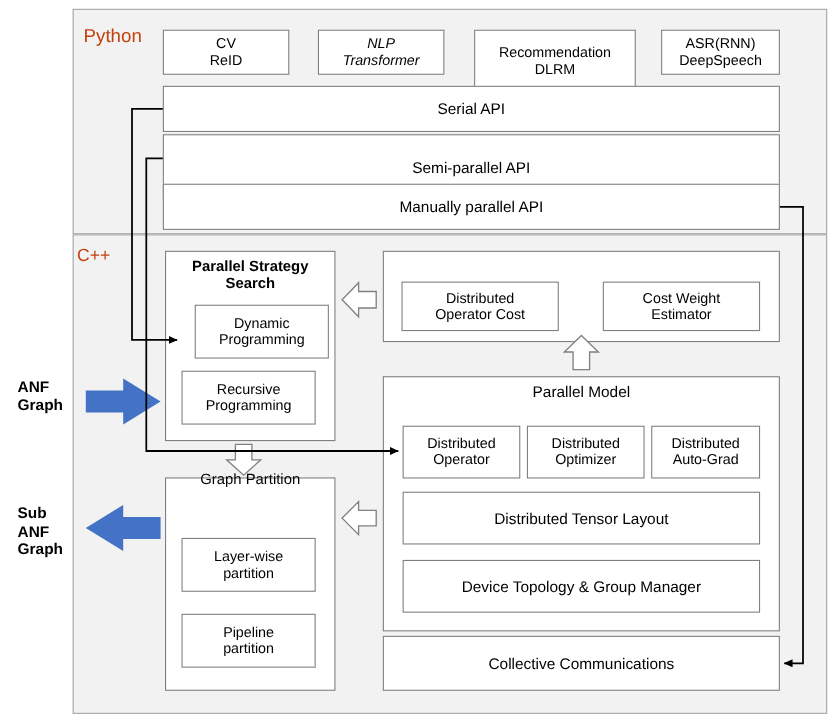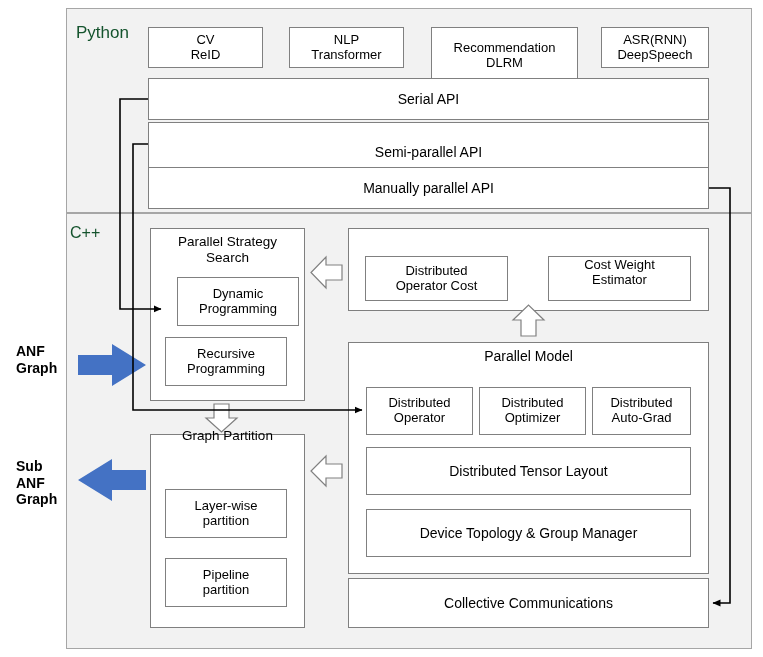--- a/index.html
+++ b/index.html
@@ -47,21 +47,21 @@
   .group-title {
     position: absolute;
     left: 0;
     right: 0;
     text-align: center;
     font-size: 13.5px;
     line-height: 1.15;
   }
 
   .lang-label {
-    color: #14532d;
+    color: #c2410c;
     font-size: 17px;
     font-weight: normal;
   }
   .side-label {
     font-size: 14px;
     font-weight: bold;
     line-height: 1.18;
     text-align: left;
   }
 
@@ -79,21 +79,21 @@
 <div id="canvas">
 
   <div class="abs panel" style="left:66px; top:8px; width:686px; height:205px;"></div>
 
   <div class="abs lang-label" style="left:76px; top:23px; width:90px;">Python</div>
 
   <div class="abs box" style="left:148px; top:27px; width:115px; height:41px; white-space:pre-line;">
     <span id="app0">CV
 ReID</span>
   </div>
-  <div class="abs box" style="left:289px; top:27px; width:115px; height:41px; white-space:pre-line;">
+  <div class="abs box" style="left:289px; top:27px; width:115px; height:41px; white-space:pre-line;font-style:italic;">
     <span id="app1">NLP
 Transformer</span>
   </div>
   <div class="abs box" style="left:431px; top:27px; width:147px; height:58px; white-space:pre-line;">
     <span id="app2">Recommendation
 DLRM</span>
   </div>
   <div class="abs box" style="left:601px; top:27px; width:108px; height:41px; white-space:pre-line;">
     <span id="app3">ASR(RNN)
 DeepSpeech</span>
@@ -107,21 +107,21 @@
   </div>
   <div class="abs box" style="left:148px; top:167px; width:561px; height:42px; font-size:14px;">
     <span>Manually parallel API</span>
   </div>
 
   <div class="abs panel" style="left:66px; top:213px; width:686px; height:436px;"></div>
 
   <div class="abs lang-label" style="left:70px; top:224px; width:70px; font-size:16px;">C++</div>
 
   <div class="abs group" style="left:150px; top:228px; width:155px; height:173px;"></div>
-  <div class="abs group-title" style="left:150px; top:234px; width:155px; white-space:pre-line;" id="pss-title">Parallel Strategy
+  <div class="abs group-title" style="left:150px; top:234px; width:155px; white-space:pre-line;font-weight:bold;" id="pss-title">Parallel Strategy
 Search</div>
   <div class="abs box" style="left:177px; top:277px; width:122px; height:49px; white-space:pre-line;">
     <span>Dynamic
 Programming</span>
   </div>
   <div class="abs box" style="left:165px; top:337px; width:122px; height:49px; white-space:pre-line;">
     <span>Recursive
 Programming</span>
   </div>
 
@@ -134,21 +134,21 @@
   <div class="abs box" style="left:165px; top:558px; width:122px; height:49px; white-space:pre-line;">
     <span>Pipeline
 partition</span>
   </div>
 
   <div class="abs group" style="left:348px; top:228px; width:361px; height:83px;"></div>
   <div class="abs box" style="left:365px; top:256px; width:143px; height:45px; white-space:pre-line;">
     <span>Distributed
 Operator Cost</span>
   </div>
-  <div class="abs box" style="left:548px; top:256px; width:143px; height:45px; white-space:pre-line;align-items:flex-end;">
+  <div class="abs box" style="left:548px; top:256px; width:143px; height:45px; white-space:pre-line;">
     <span>Cost Weight
 Estimator</span>
   </div>
 
   <div class="abs group" style="left:348px; top:342px; width:361px; height:232px;"></div>
   <div class="abs group-title" style="left:348px; top:348px; width:361px; font-size:14px;text-align:center;">Parallel Model</div>
   <div class="abs box" style="left:366px; top:387px; width:107px; height:48px; white-space:pre-line;">
     <span>Distributed
 Operator</span>
   </div>

